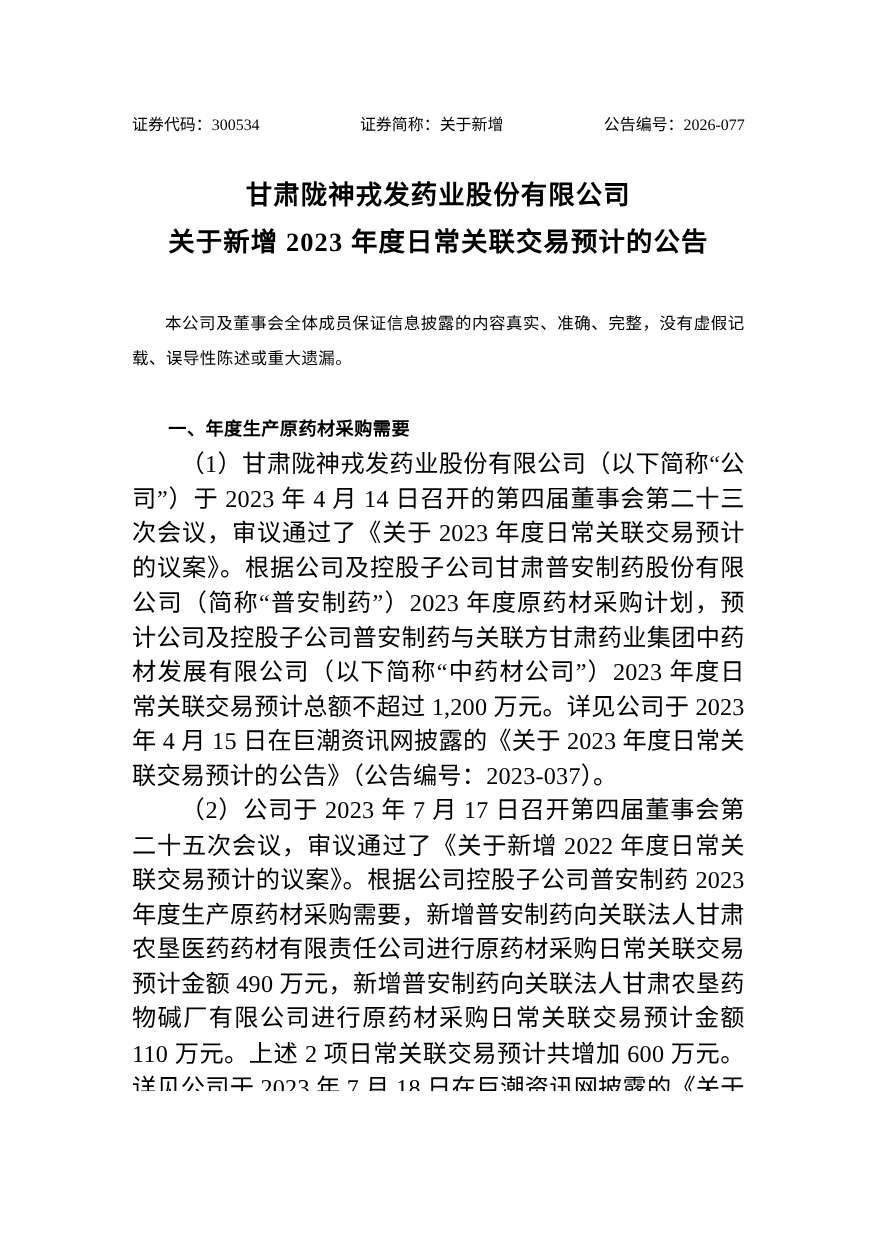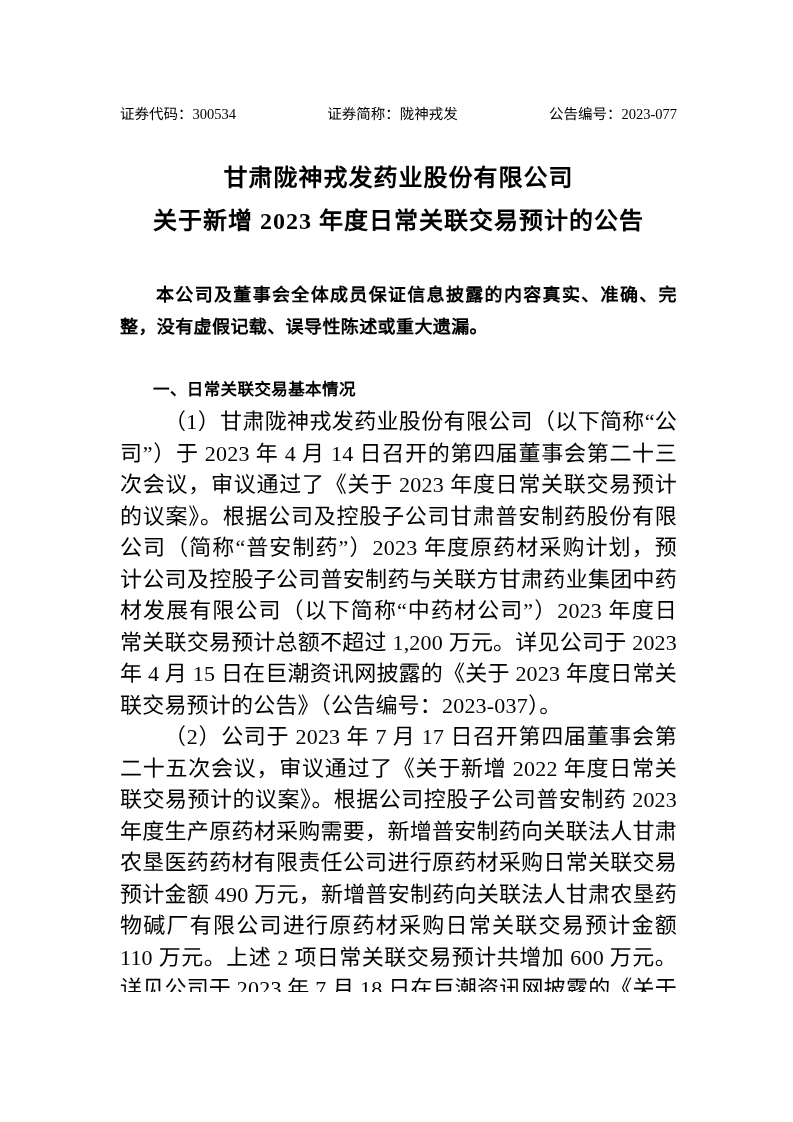--- a/index.html
+++ b/index.html
@@ -37,22 +37,22 @@
   }
   .doc-title.first {
     margin-top: 39px;
   }
   .doc-title.second {
     margin-top: 13px;
     text-align: center;
   }
   .disclaimer {
     margin: 43px 0 0 0;
-    font-weight: bold;
-    font-size: 18px;
+    font-weight: normal;
+    font-size: 15px;
     line-height: 32px;
     text-indent: 2em;
     text-align: justify;
     letter-spacing: 0.4px;
   }
   .sec-heading {
     margin: 0;
     font-weight: bold;
     font-size: 16.5px;
     line-height: 32px;
@@ -71,31 +71,31 @@
     letter-spacing: 0.2px;
   }
 </style>
 </head>
 <body>
 
 <div class="page">
 
   <div class="doc-header">
     <span>证券代码：300534</span>
-    <span>证券简称：陇神戎发</span>
-    <span>公告编号：2023-077</span>
+    <span>证券简称：关于新增</span>
+    <span>公告编号：2026-077</span>
   </div>
 
   <h1 class="doc-title first">甘肃陇神戎发药业股份有限公司</h1>
 
   <h1 class="doc-title second">关于新增 2023 年度日常关联交易预计的公告</h1>
 
   <p class="disclaimer">本公司及董事会全体成员保证信息披露的内容真实、准确、完整，没有虚假记载、误导性陈述或重大遗漏。</p>
 
-  <h2 class="sec-heading first">一、日常关联交易基本情况</h2>
+  <h2 class="sec-heading first">一、年度生产原药材采购需要</h2>
 
 
 
   <p class="body-para">（1）甘肃陇神戎发药业股份有限公司（以下简称“公司”）于 2023 年 4 月 14 日召开的第四届董事会第二十三次会议，审议通过了《关于 2023 年度日常关联交易预计的议案》。根据公司及控股子公司甘肃普安制药股份有限公司（简称“普安制药”）2023 年度原药材采购计划，预计公司及控股子公司普安制药与关联方甘肃药业集团中药材发展有限公司（以下简称“中药材公司”）2023 年度日常关联交易预计总额不超过 1,200 万元。详见公司于 2023 年 4 月 15 日在巨潮资讯网披露的《关于 2023 年度日常关联交易预计的公告》（公告编号：2023-037）。</p>
 
   <p class="body-para">（2）公司于 2023 年 7 月 17 日召开第四届董事会第二十五次会议，审议通过了《关于新增 2022 年度日常关联交易预计的议案》。根据公司控股子公司普安制药 2023 年度生产原药材采购需要，新增普安制药向关联法人甘肃农垦医药药材有限责任公司进行原药材采购日常关联交易预计金额 490 万元，新增普安制药向关联法人甘肃农垦药物碱厂有限公司进行原药材采购日常关联交易预计金额 110 万元。上述 2 项日常关联交易预计共增加 600 万元。详见公司于 2023 年 7 月 18 日在巨潮资讯网披露的《关于新增 2023 年度日常关联交易预计的公告》（公告编号：2023-064）。</p>
 
   <h4 class="sec-heading">6、本次新增日常关联交易预计情况</h4>
 
 

